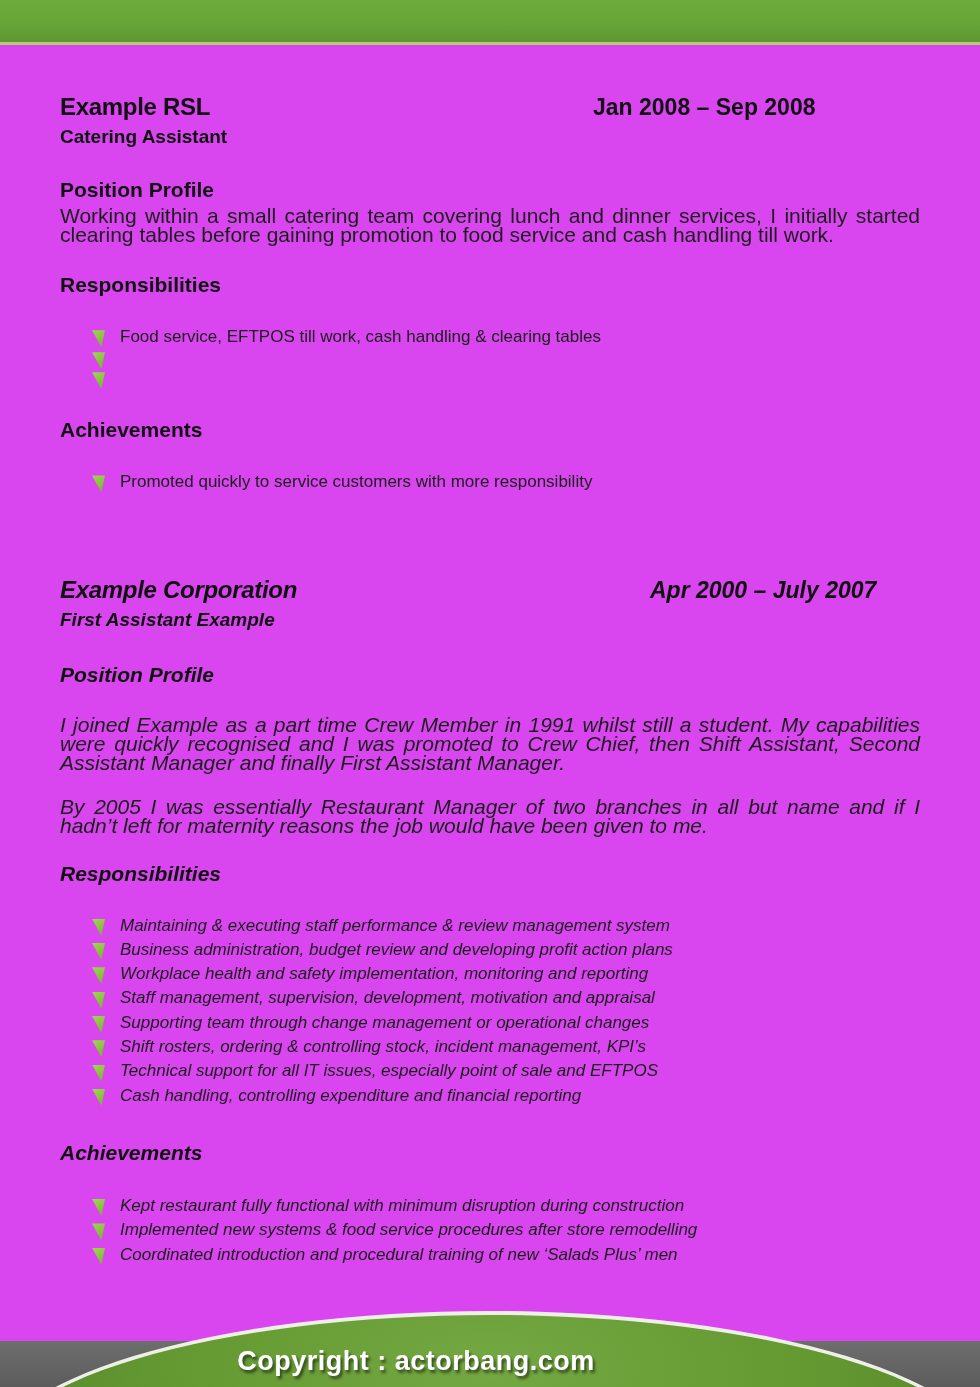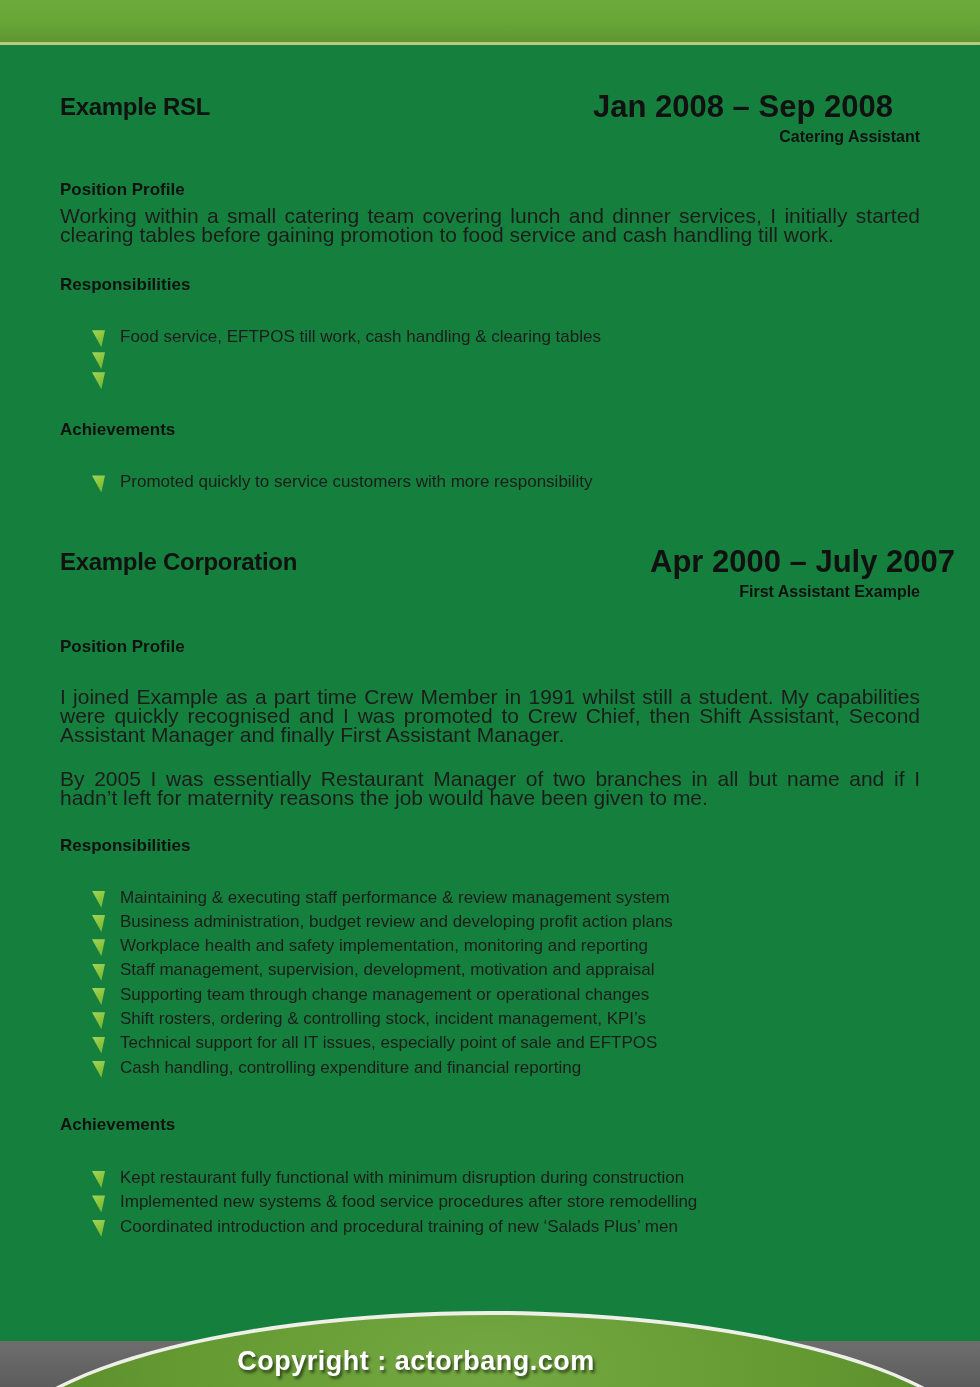--- a/index.html
+++ b/index.html
@@ -1,38 +1,38 @@
 <!DOCTYPE html>
 <html><head>
 <meta charset="utf-8">
 <style>
   html,body{margin:0;padding:0;}
   body{background:#fafaf8;}
   .page{
     position:relative;width:980px;height:1387px;overflow:hidden;
-    background:#15803d;font-family:"Liberation Sans",sans-serif;color:#1c1c1c;
+    background:#d946ef;font-family:"Liberation Sans",sans-serif;color:#1c1c1c;
   }
   
   .topbar{
     position:absolute;top:0;left:0;width:980px;height:42px;
     background:linear-gradient(to bottom,#6cab3b 0%,#67a537 55%,#5e9630 100%);
     border-bottom:3px solid #b7c87f;
   }
   
   .content{position:absolute;top:45px;left:60px;width:860px;}
   .job{position:relative;}
   .job1{margin-top:47px;}
-  .job2{margin-top:52px;}
+  .job2{margin-top:80px;font-style:italic;}
   .company-row{position:relative;}
   .company{font-size:24px;font-weight:bold;line-height:30px;margin:0;letter-spacing:-0.3px;color:#111;}
-  .dates{position:absolute;top:0;font-size:31px;font-weight:bold;line-height:30px;color:#111;white-space:nowrap;}
+  .dates{position:absolute;top:0;font-size:23px;font-weight:bold;line-height:30px;color:#111;white-space:nowrap;}
   .job1 .dates{left:533px;}
   .job2 .dates{left:590px;}
-  .job-title{font-size:16px;font-weight:bold;line-height:24px;margin-top:3px;color:#111;text-align:right;}
-  h2.sec{font-size:17px;font-weight:bold;line-height:26px;margin:28px 0 0 0;color:#111;}
+  .job-title{font-size:19px;font-weight:bold;line-height:24px;margin-top:3px;color:#111;}
+  h2.sec{font-size:21px;font-weight:bold;line-height:26px;margin:28px 0 0 0;color:#111;}
   .job2 h2.pp{margin-top:30px;}
   .job2 h2.resp{margin-top:26px;}
   .job2 h2.ach{margin-top:32px;}
   p.para{font-size:21px;line-height:19px;margin:3px 0 0 0;text-align:justify;}
   .job2 p.p1{margin-top:27px;}
   .job2 p.p2{margin-top:25px;}
   ul.bullets{list-style:none;margin:27px 0 0 0;padding:0 0 0 32px;}
   .job2 ul.ach-list{margin-top:28px;}
   ul.bullets li{display:flex;align-items:center;font-size:17px;line-height:24.3px;}
   .tri{

